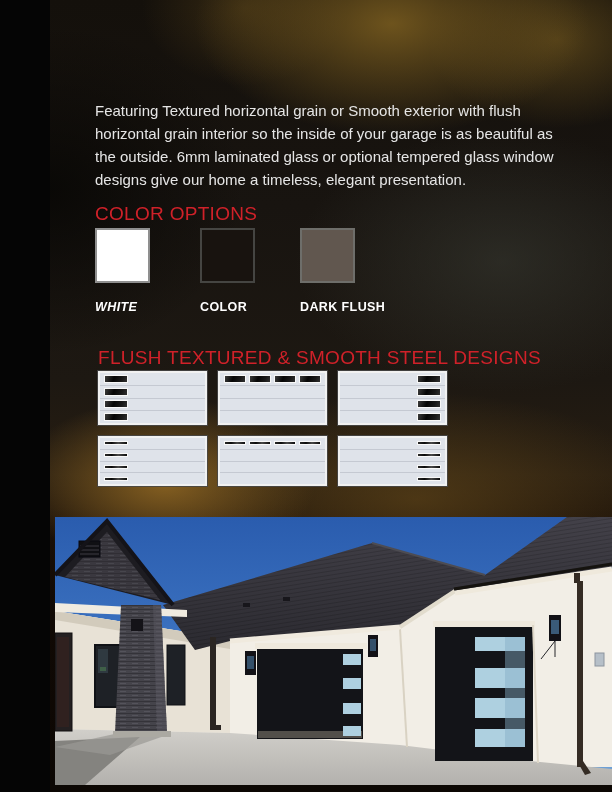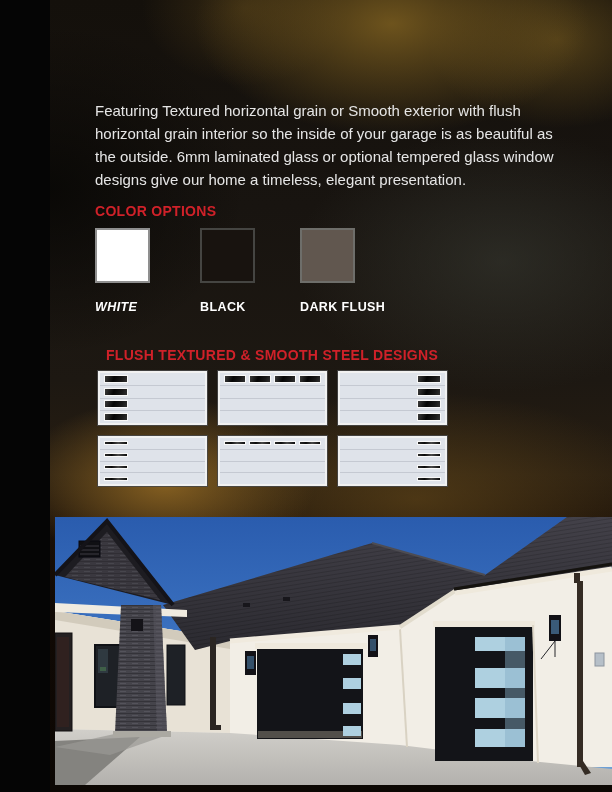--- a/index.html
+++ b/index.html
@@ -12,21 +12,21 @@
       radial-gradient(30% 16% at 91% 5%, rgba(112,86,30,.65), rgba(112,86,30,0) 70%),
       radial-gradient(24% 14% at 40% 1%, rgba(82,62,24,.55), rgba(82,62,24,0) 70%),
       radial-gradient(34% 15% at 27% 61%, rgba(138,99,34,.95), rgba(138,99,34,0) 72%),
       radial-gradient(55% 18% at 68% 63%, rgba(104,75,26,.6), rgba(104,75,26,0) 75%),
       radial-gradient(45% 22% at 82% 33%, rgba(58,60,52,.55), rgba(58,60,52,0) 75%),
       radial-gradient(40% 26% at 8% 24%, rgba(8,7,5,.9), rgba(8,7,5,0) 80%),
       linear-gradient(180deg,#14100b 0%,#181410 26%,#1d1812 48%,#271d11 60%,#190f07 68%,#100904 78%,#0c0703 100%);}
   .left-strip{position:absolute;left:0;top:0;width:50px;height:792px;background:#050505;}
   .intro{position:absolute;left:95px;top:84px;width:462px;color:#e5e5e5;
          font-size:15px;line-height:23px;font-weight:400;}
-  .red-heading{position:absolute;font-size:14px;font-weight:bold;letter-spacing:.3px;color:#d02129;}
+  .red-heading{position:absolute;font-size:19px;font-weight:normal;letter-spacing:.3px;color:#d02129;}
   #color-options-title{left:95px;top:203px;}
   #designs-title{left:98px;top:347px;}
   .swatches{position:absolute;left:95px;top:228px;width:420px;height:90px;}
   .swatch-cell{position:absolute;top:0;width:110px;}
   .swatch{width:51px;height:51px;border:2px solid #8f8f8f;}
   .swatch-label{margin-top:17px;color:#fff;font-size:12.5px;font-weight:bold;
                 letter-spacing:.4px;white-space:nowrap;}
   .door-grid{position:absolute;left:98px;top:371px;display:grid;
              grid-template-columns:repeat(3,109px);grid-template-rows:54px 50px;
              column-gap:11px;row-gap:11px;}
@@ -53,29 +53,29 @@
 
   <div id="color-options-title" class="red-heading" style="color: rgb(208, 33, 41);">COLOR OPTIONS</div>
 
   <div class="swatches" id="swatches">
       <div class="swatch-cell" style="left: 0px; font-style: italic;">
         <div class="swatch" style="background: rgb(255, 255, 255); border-color: rgb(143, 143, 143);"></div>
         <div class="swatch-label">WHITE</div>
       </div>
       <div class="swatch-cell" style="left: 105px;">
         <div class="swatch" style="background: rgb(24, 19, 15); border-color: rgb(69, 69, 66);"></div>
-        <div class="swatch-label">BLACK</div>
+        <div class="swatch-label">COLOR</div>
       </div>
       <div class="swatch-cell" style="left: 205px;">
         <div class="swatch" style="background: rgb(97, 87, 79); border-color: rgb(110, 110, 106);"></div>
         <div class="swatch-label">DARK FLUSH</div>
       </div>
     </div>
 
-  <div id="designs-title" class="red-heading" style="color: rgb(208, 33, 41); margin-left: 8px;">FLUSH TEXTURED &amp; SMOOTH STEEL DESIGNS</div>
+  <div id="designs-title" class="red-heading" style="color: rgb(208, 33, 41);">FLUSH TEXTURED &amp; SMOOTH STEEL DESIGNS</div>
 
   <div class="door-grid" id="door-grid">
       <div class="door tall">
         <div class="panel">
           <div class="win" style="height: 8px; margin-right: auto;"></div>
         </div>
         <div class="panel">
           <div class="win" style="height: 8px; margin-right: auto;"></div>
         </div>
         <div class="panel">

